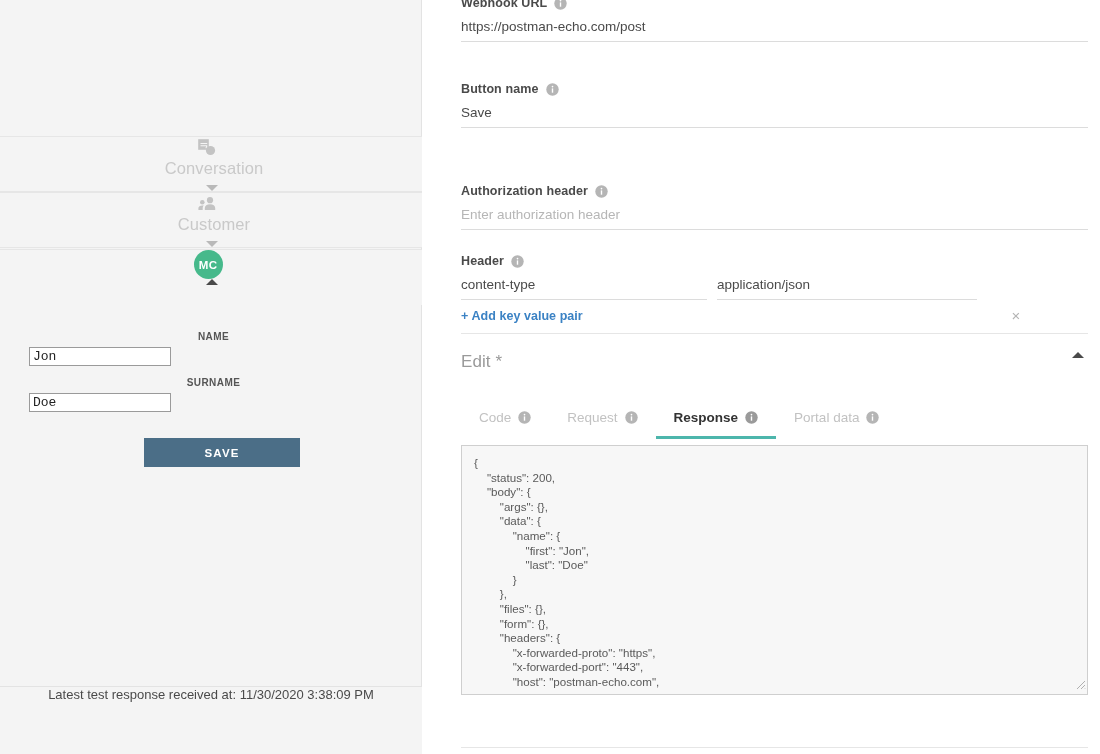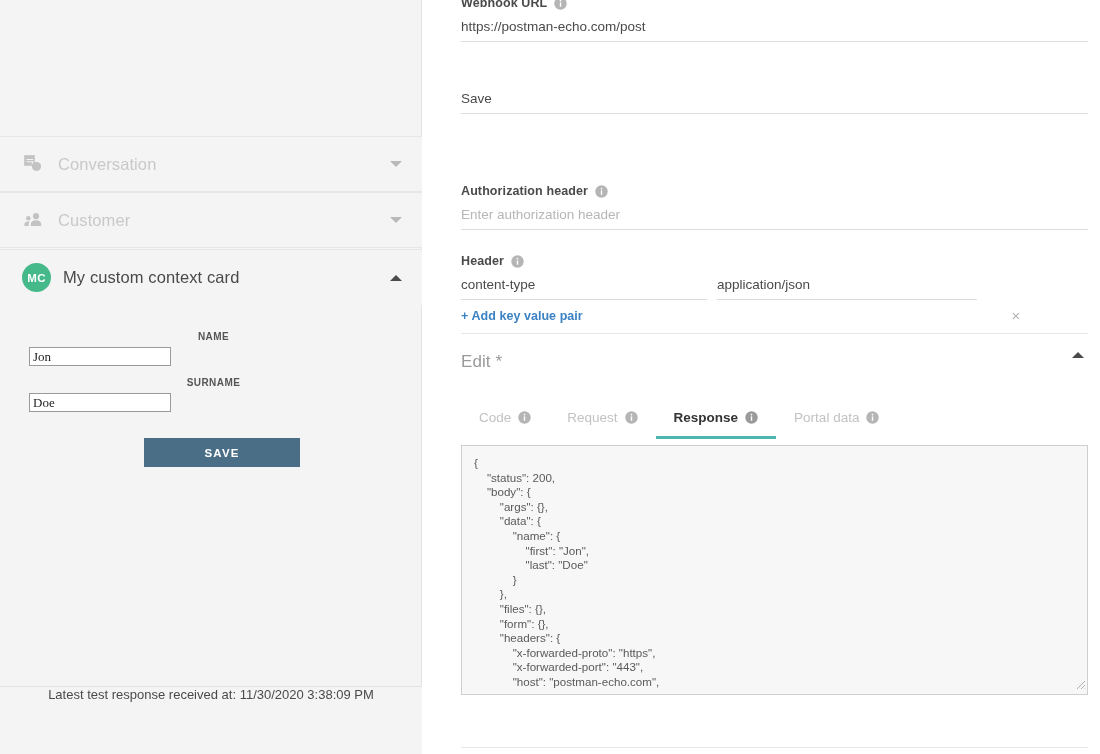--- a/index.html
+++ b/index.html
@@ -34,20 +34,21 @@
   .ctx-card {
     position: relative;
     background: #f4f4f4;
     border-bottom: 1px solid #e6e6e6;
     border-top: 1px solid #e6e6e6;
     height: 56px;
     display: flex;
     align-items: center;
     padding: 0 16px 0 22px;
     cursor: pointer;
+    flex-direction: column;
   }
   .ctx-card.collapsed { color: #c9c9c9; }
 
   .ctx-icon {
     width: 22px;
     height: 22px;
     margin-right: 14px;
     flex: 0 0 22px;
     display: flex;
     align-items: center;
@@ -107,21 +108,21 @@
     color: #555555;
     margin-bottom: 5px;
     text-transform: uppercase;
     text-align: center;
   }
   .fld-input {
     width: 142px;
     height: 19px;
     border: 1px solid #9a9a9a;
     background: #ffffff;
-    font-family: Liberation Serif, serif;
+    font-family: Liberation Mono, monospace;
     font-size: 13px;
     color: #222222;
     padding: 0 3px;
     outline: none;
     display: block;
     margin-bottom: 11px;
   }
 
   #save-button {
     position: absolute;
@@ -361,21 +362,20 @@
           <circle cx="5.3" cy="8.3" r="2.3"></circle>
           <path d="M5.3 11.4c-2.3 0-3.9 1.3-3.9 2.7V16h4.3v-2.1c0-.9.4-1.8 1.1-2.4-.4-.1-1-.1-1.5-.1z"></path>
         </svg>
       </span>
       <span class="ctx-title">Customer</span>
       <span class="caret down"></span>
     </div>
 
     <div class="ctx-card active" id="card-custom">
       <span class="avatar">MC</span>
-      <span class="ctx-title">My custom context card</span>
       <span class="caret up"></span>
     </div>
 
     <div id="custom-body">
       <div class="fld-label">NAME</div>
       <input class="fld-input" id="name-field" type="text" value="Jon" style="">
 
       <div class="fld-label">SURNAME</div>
       <input class="fld-input" id="surname-field" type="text" value="Doe" style="">
 
@@ -395,20 +395,30 @@
               <circle cx="6.5" cy="6.5" r="6.2" fill="#b5b5b5"></circle>
               <rect x="5.8" y="5.4" width="1.4" height="4.3" fill="#fff"></rect>
               <circle cx="6.5" cy="3.6" r="0.85" fill="#fff"></circle>
             </svg>
         </span>
       </div>
       <input class="underline-input" type="text" style="margin-top: 6px;" value="https://postman-echo.com/post">
     </div>
 
     <div class="form-row" style="top:82px;">
+      <div class="form-label">
+        <span>Button name</span>
+        <span class="info-icon">
+          <svg width="13" height="13" viewBox="0 0 13 13">
+              <circle cx="6.5" cy="6.5" r="6.2" fill="#b5b5b5"></circle>
+              <rect x="5.8" y="5.4" width="1.4" height="4.3" fill="#fff"></rect>
+              <circle cx="6.5" cy="3.6" r="0.85" fill="#fff"></circle>
+            </svg>
+        </span>
+      </div>
       <input class="underline-input" type="text" style="margin-top: 6px;" value="Save">
     </div>
 
     <div class="form-row" style="top:184px;">
       <div class="form-label">
         <span>Authorization header</span>
         <span class="info-icon">
           <svg width="13" height="13" viewBox="0 0 13 13">
               <circle cx="6.5" cy="6.5" r="6.2" fill="#b5b5b5"></circle>
               <rect x="5.8" y="5.4" width="1.4" height="4.3" fill="#fff"></rect>

